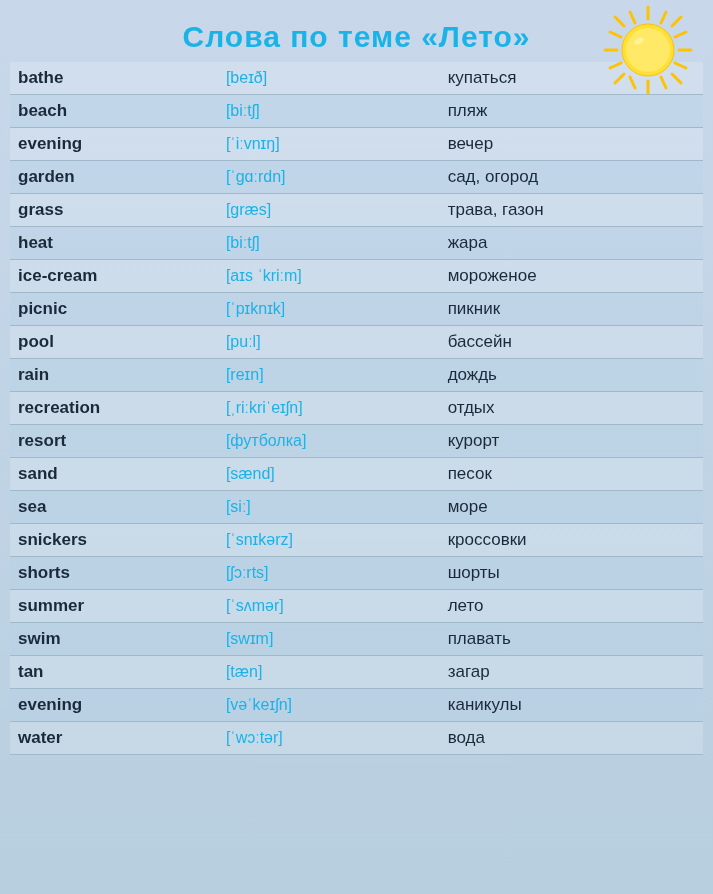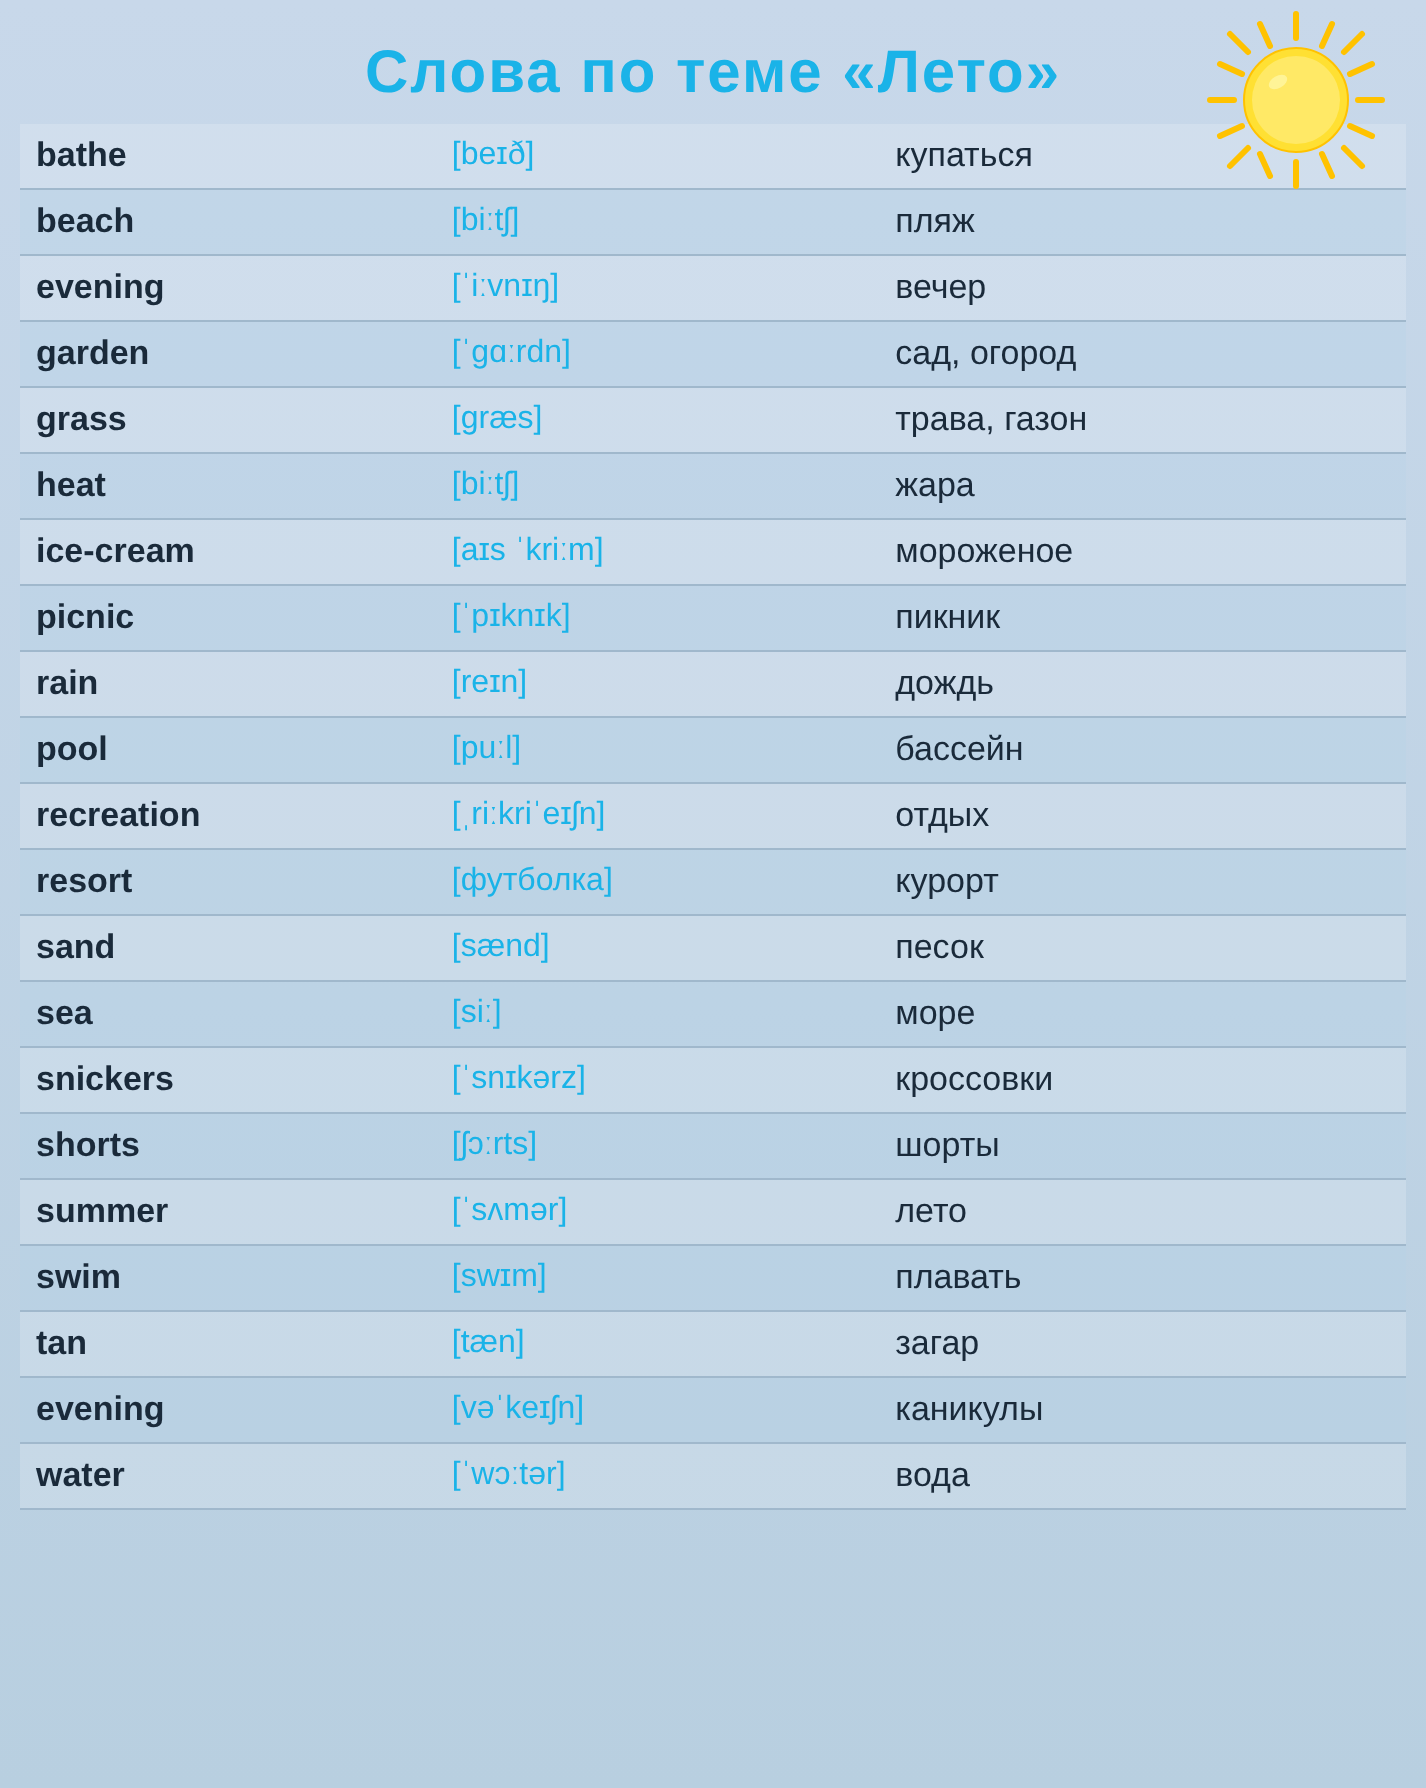--- a/index.html
+++ b/index.html
@@ -152,28 +152,28 @@
             <td class="col-word">ice-cream</td>
             <td class="col-trans">[aɪs ˈkriːm]</td>
             <td class="col-ru">мороженое</td>
           </tr>
           <tr>
             <td class="col-word">picnic</td>
             <td class="col-trans">[ˈpɪknɪk]</td>
             <td class="col-ru">пикник</td>
           </tr>
           <tr>
+            <td class="col-word">pool</td>
+            <td class="col-trans">[puːl]</td>
+            <td class="col-ru">бассейн</td>
+          </tr>
+          <tr>
             <td class="col-word">rain</td>
             <td class="col-trans">[reɪn]</td>
             <td class="col-ru">дождь</td>
-          </tr>
-          <tr>
-            <td class="col-word">pool</td>
-            <td class="col-trans">[puːl]</td>
-            <td class="col-ru">бассейн</td>
           </tr>
           <tr>
             <td class="col-word">recreation</td>
             <td class="col-trans">[ˌriːkriˈeɪʃn]</td>
             <td class="col-ru">отдых</td>
           </tr>
           <tr>
             <td class="col-word">resort</td>
             <td class="col-trans">[футболка]</td>
             <td class="col-ru">курорт</td>

